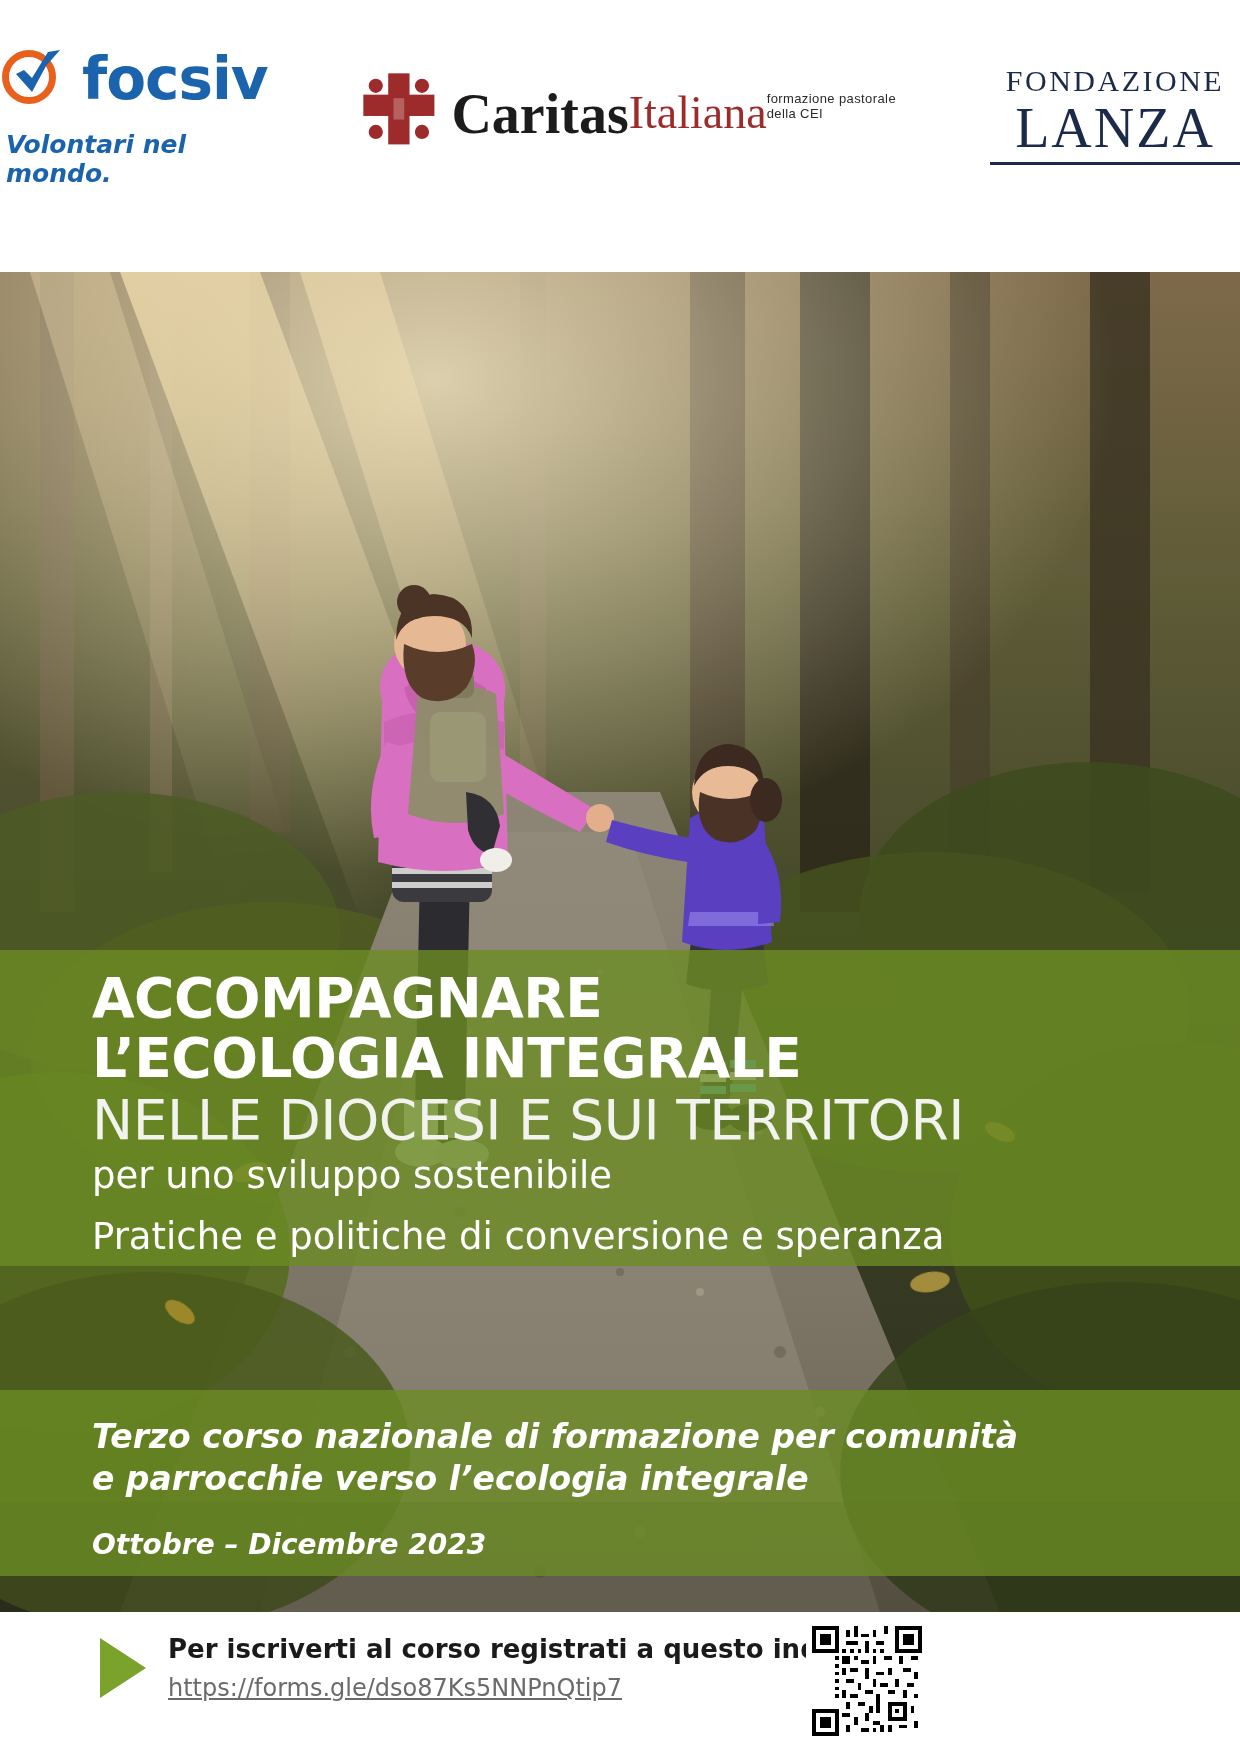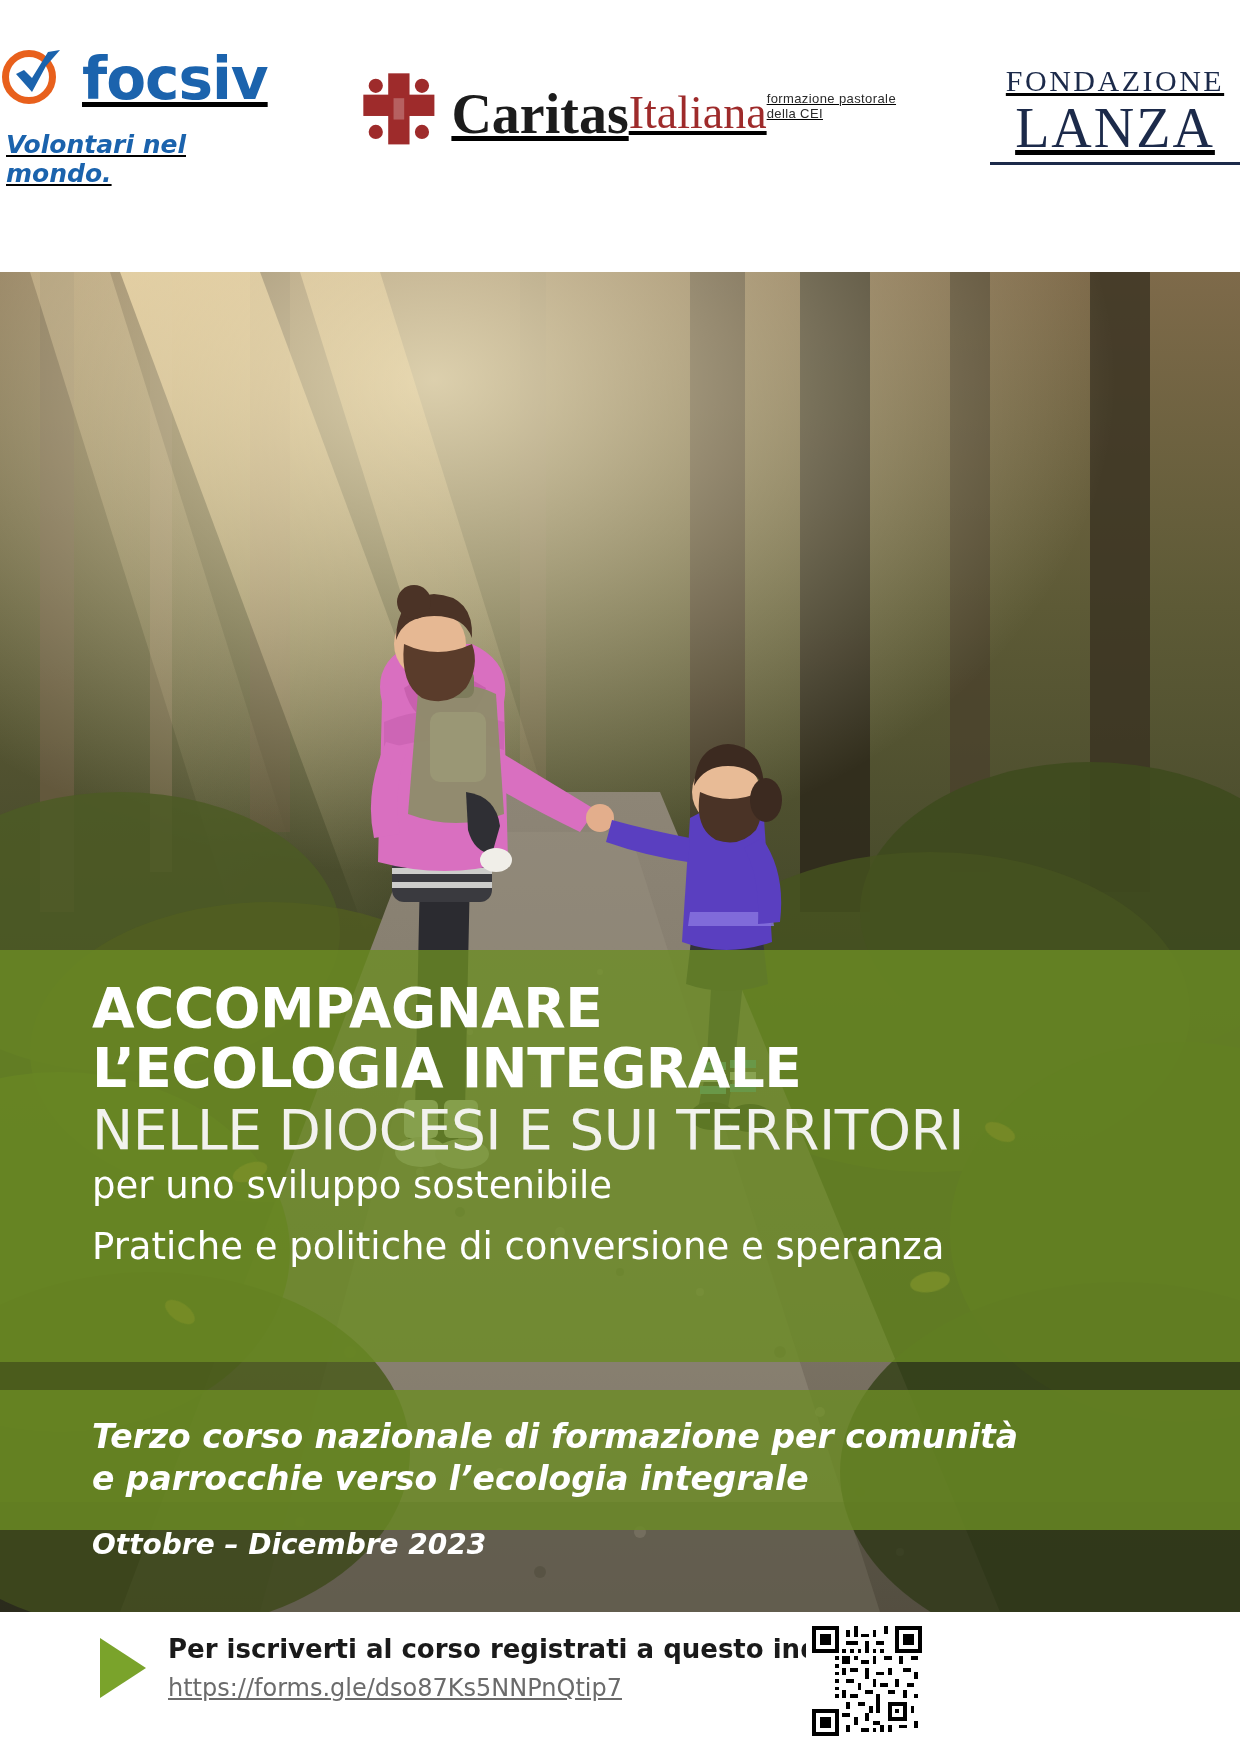--- a/index.html
+++ b/index.html
@@ -19,21 +19,20 @@
   .logo-bar {
     position: absolute;
     top: 0; left: 0;
     width: 1240px;
     height: 228px;
     background: #ffffff;
     display: flex;
     align-items: center;
     justify-content: center;
     gap: 60px;
-    text-decoration: underline;
   }
 
   
   .focsiv-wrap { display: flex; flex-direction: column; align-items: flex-start; margin-right: 30px; }
   .focsiv-row { display: flex; align-items: center; }
   .focsiv-mark {
     position: relative;
     width: 72px; height: 78px;
     margin-right: 10px;
   }
@@ -124,27 +123,27 @@
 
   
   .band {
     position: absolute;
     left: 0;
     width: 1240px;
     box-sizing: border-box;
   }
   .band-title {
     top: 950px;
-    height: 412px;
+    height: 316px;
     background: rgba(108, 140, 36, 0.80);
-    padding: 28px 0 0 92px;
+    padding: 18px 0 0 92px;
   }
   .band-sub {
     top: 1390px;
-    height: 140px;
+    height: 186px;
     background: rgba(108, 140, 36, 0.80);
     padding: 26px 0 0 92px;
   }
 
   .t-line1, .t-line2 {
     font-family: "DejaVu Sans", sans-serif;
     font-weight: bold;
     font-size: 55px;
     line-height: 60px;
     color: #ffffff;

